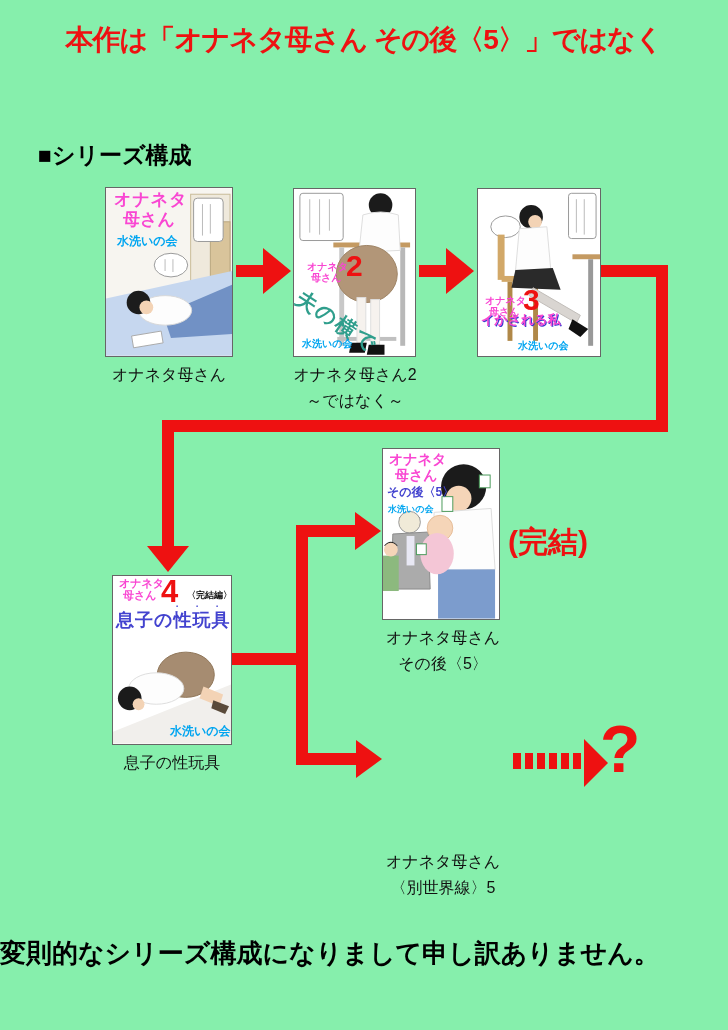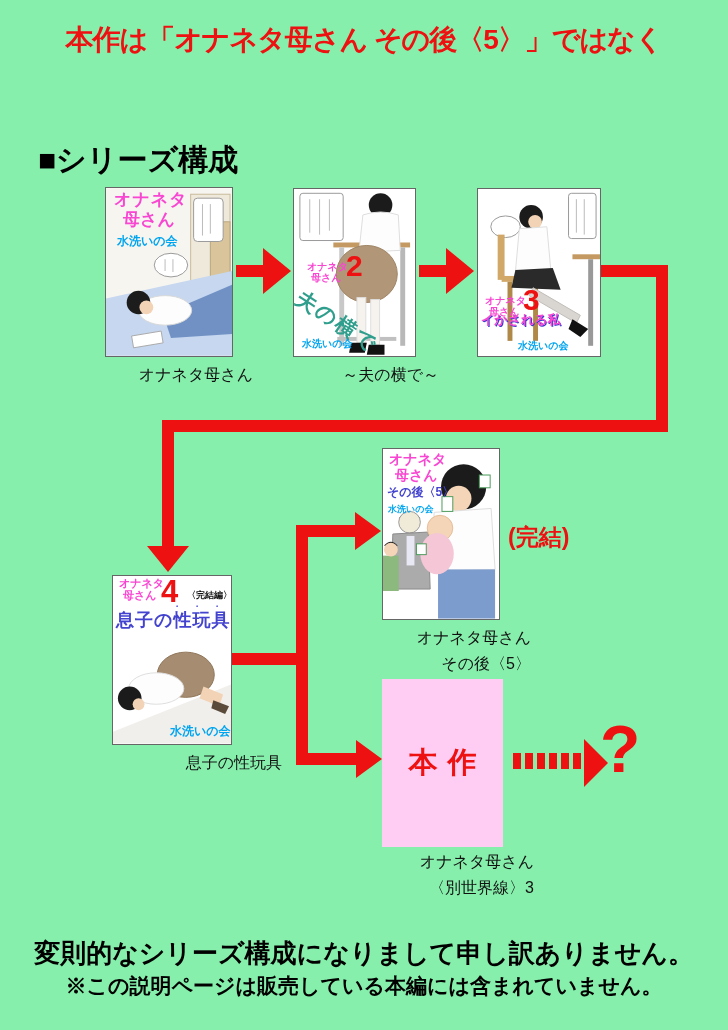--- a/index.html
+++ b/index.html
@@ -6,59 +6,59 @@
   #stage{
     position:relative;width:728px;height:1030px;background:#86efac;overflow:hidden;
     font-family:"Liberation Sans",sans-serif;
   }
   
   .title{
     position:absolute;top:22px;left:0;width:728px;text-align:center;
     color:var(--red);font-weight:bold;font-size:28px;line-height:35px;letter-spacing:-1px;
   }
   .section-label{
-    position:absolute;left:38px;top:140px;font-size:30px;font-weight:bold;color:#000;
+    position:absolute;left:38px;top:140px;font-size:23px;font-weight:bold;color:#000;
   }
   
   #flow{position:absolute;left:0;top:0;z-index:1;pointer-events:none;}
   .ff{fill:var(--red);}
   .fs{stroke:var(--red);stroke-width:12;fill:none;}
   
   .cover{
     position:absolute;background:#fff;border:1px solid #666;box-sizing:border-box;z-index:2;
   }
   .cover svg{position:absolute;left:0;top:0;width:100%;height:100%;}
   .ct{
     position:absolute;z-index:3;font-weight:bold;line-height:1;white-space:nowrap;
   }
   .magenta{color:var(--magenta);}
   .tblue{color:var(--title_blue);}
   .cblue{color:var(--circle_blue);}
   .rednum{color:var(--red);}
   
   .cap{
-    position:absolute;text-align:right;font-size:16px;line-height:26px;color:#111;z-index:2;
+    position:absolute;text-align:center;font-size:16px;line-height:26px;color:#111;z-index:2;
   }
   
   #honsaku-box{
     position:absolute;left:382px;top:679px;width:121px;height:168px;
     background:var(--pink_box);z-index:2;display:flex;align-items:center;justify-content:center;
   }
   #honsaku-box .label{
     font-size:29px;font-weight:bold;color:var(--red);letter-spacing:10px;text-indent:10px;
   }
   .status{
-    position:absolute;left:508px;top:522px;font-size:23px;font-weight:bold;color:var(--red);z-index:2;
+    position:absolute;left:508px;top:522px;font-size:30px;font-weight:bold;color:var(--red);z-index:2;
   }
   .qmark{
     position:absolute;left:600px;top:716px;font-size:66px;font-weight:bold;color:var(--red);z-index:2;line-height:1;
   }
   
   .footer1{
-    position:absolute;top:936px;left:0;width:728px;text-align:center;
+    position:absolute;top:936px;left:0;width:728px;
     font-size:26px;font-weight:bold;color:#000;
   }
   .footer2{
     position:absolute;top:972px;left:0;width:728px;text-align:center;
     font-size:21px;font-weight:bold;color:#000;
   }
 </style>
 </head>
 <body>
 
@@ -218,40 +218,37 @@
       <rect x="34" y="96" width="10" height="11" fill="#ffffff" stroke="#4a9a5a"></rect>
     </svg>
     <span class="ct magenta" style="left:6px;top:3px;font-size:14px">オナネタ</span>
     <span class="ct magenta" style="left:12px;top:19px;font-size:14px">母さん</span>
     <span class="ct tblue" style="left:4px;top:37px;font-size:12px">その後〈5〉</span>
     <span class="ct cblue" style="left:5px;top:56px;font-size:9px">水洗いの会</span>
   </div>
 
   <div class="status">(完結)</div>
 
-  <div id="honsaku-box">
-    <span class="label">本作</span>
-  </div>
 
   <div class="qmark">?</div>
 
   <div class="cap" style="left:85px;top:362px;width:168px">
     <div>オナネタ母さん</div>
   </div>
   <div class="cap" style="left:271px;top:362px;width:168px">
-    <div>～夫の横で～</div>
+    <div>オナネタ母さん2</div>
+    <div>～ではなく～</div>
   </div>
   <div class="cap" style="left:62px;top:750px;width:220px">
     <div>息子の性玩具</div>
   </div>
   <div class="cap" style="left:355px;top:625px;width:176px">
     <div>オナネタ母さん</div>
     <div>その後〈5〉</div>
   </div>
   <div class="cap" style="left:352px;top:849px;width:182px">
     <div>オナネタ母さん</div>
-    <div>〈別世界線〉3</div>
+    <div>〈別世界線〉5</div>
   </div>
 
   <div class="footer1">変則的なシリーズ構成になりまして申し訳ありません。</div>
-  <div class="footer2">※この説明ページは販売している本編には含まれていません。</div>
 
 </div>
 
 </body></html>

